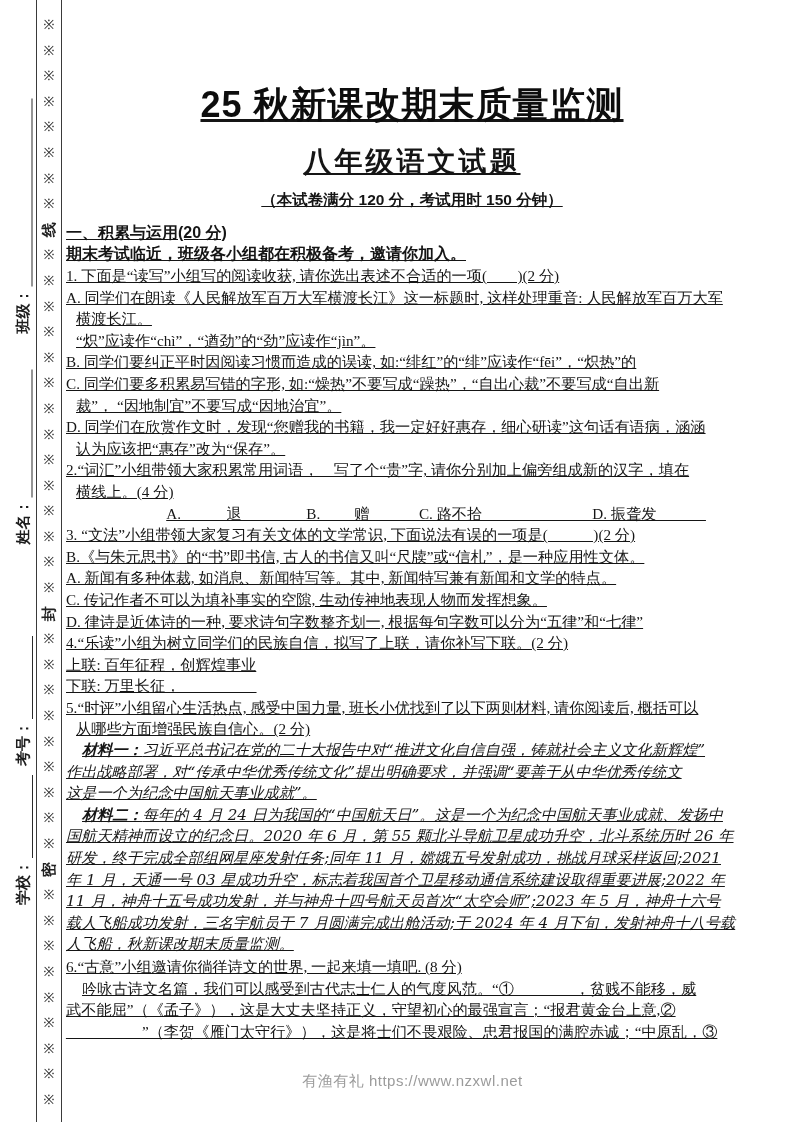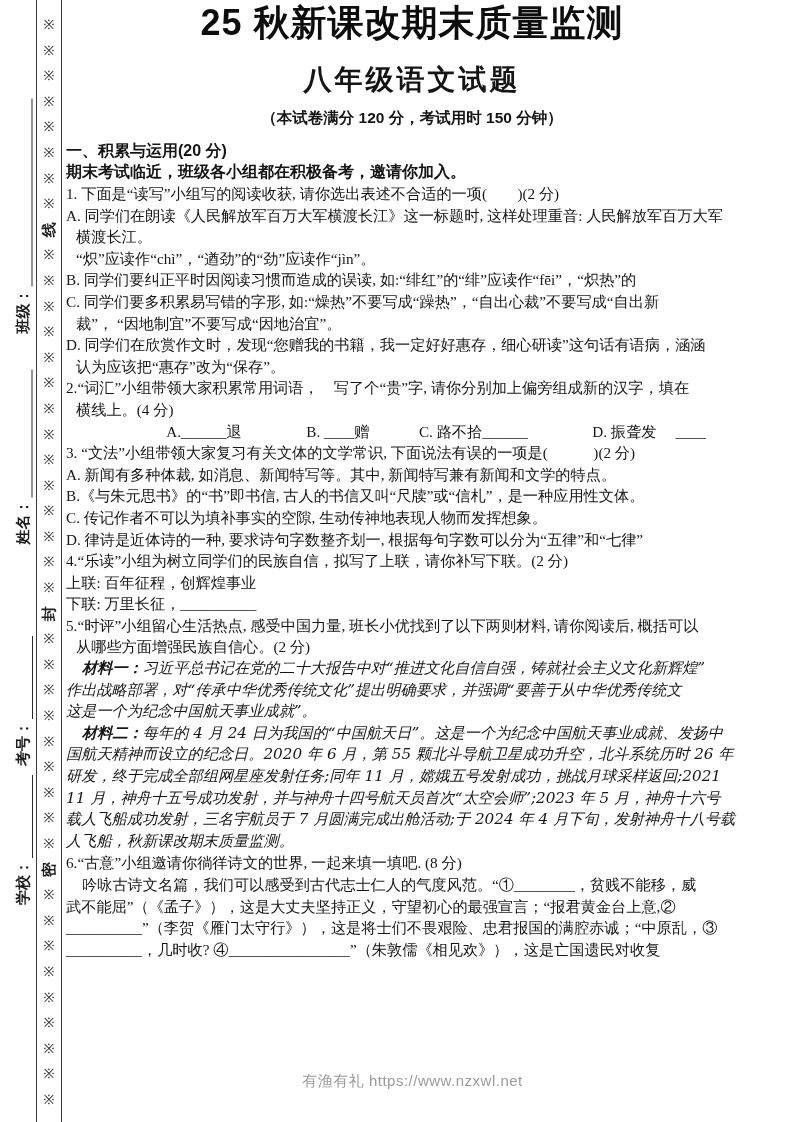--- a/index.html
+++ b/index.html
@@ -42,20 +42,22 @@
   .field-label{flex:0 0 auto;line-height:20px;}
   .field-blank{flex:1 1 auto;border-bottom:1.5px solid #2a2a2a;height:17px;margin-left:2px;}
   .field1{width:235px;left:-96px;top:205px;}
   .field2{width:175px;left:-66px;top:446px;}
   .field3{width:130px;left:-43px;top:690px;}
   .field4{width:130px;left:-43px;top:829px;}
 
   
   .content{
     position:absolute;left:66px;top:0;width:692px;
+    padding-top:82px;
+    text-decoration:underline;
   }
   .title{
     text-align:center;
     font-family:"Liberation Sans","DejaVu Sans",sans-serif;
     font-weight:bold;font-size:36px;line-height:45px;letter-spacing:1px;
     color:#0d0d0d;
   }
   .subtitle{
     text-align:center;margin-top:18px;
     font-family:"Liberation Serif","DejaVu Serif",serif;
@@ -181,41 +183,41 @@
         <div class="line cont">“炽”应读作“chì”，“遒劲”的“劲”应读作“jìn”。</div>
         <div class="line">B. 同学们要纠正平时因阅读习惯而造成的误读, 如:“绯红”的“绯”应读作“fēi”，“炽热”的</div>
         <div class="line">C. 同学们要多积累易写错的字形, 如:“燥热”不要写成“躁热”，“自出心裁”不要写成“自出新</div>
         <div class="line cont">裁”， “因地制宜”不要写成“因地治宜”。</div>
         <div class="line">D. 同学们在欣赏作文时，发现“您赠我的书籍，我一定好好惠存，细心研读”这句话有语病，涵涵</div>
         <div class="line cont">认为应该把“惠存”改为“保存”。</div>
         <div class="line">2.“词汇”小组带领大家积累常用词语，　写了个“贵”字, 请你分别加上偏旁组成新的汉字，填在</div>
         <div class="line cont">横线上。(4 分)</div>
         <div class="line opts">A.______退　　　　 B. ____赠　　　 C. 路不拾______　　　　 D. 振聋发　 ____</div>
         <div class="line">3. “文法”小组带领大家复习有关文体的文学常识, 下面说法有误的一项是(　　　)(2 分)</div>
+        <div class="line">B.《与朱元思书》的“书”即书信, 古人的书信又叫“尺牍”或“信札”，是一种应用性文体。</div>
         <div class="line">A. 新闻有多种体裁, 如消息、新闻特写等。其中, 新闻特写兼有新闻和文学的特点。</div>
-        <div class="line">B.《与朱元思书》的“书”即书信, 古人的书信又叫“尺牍”或“信札”，是一种应用性文体。</div>
         <div class="line">C. 传记作者不可以为填补事实的空隙, 生动传神地表现人物而发挥想象。</div>
         <div class="line">D. 律诗是近体诗的一种, 要求诗句字数整齐划一, 根据每句字数可以分为“五律”和“七律”</div>
         <div class="line">4.“乐读”小组为树立同学们的民族自信，拟写了上联，请你补写下联。(2 分)</div>
         <div class="line">上联: 百年征程，创辉煌事业</div>
         <div class="line">下联: 万里长征，__________</div>
         <div class="line">5.“时评”小组留心生活热点, 感受中国力量, 班长小优找到了以下两则材料, 请你阅读后, 概括可以</div>
         <div class="line cont">从哪些方面增强民族自信心。(2 分)</div>
         <div class="line kai first"><span class="mat-label">材料一：</span>习近平总书记在党的二十大报告中对“推进文化自信自强，铸就社会主义文化新辉煌”</div>
         <div class="line kai">作出战略部署，对“传承中华优秀传统文化”提出明确要求，并强调“要善于从中华优秀传统文</div>
         <div class="line kai">这是一个为纪念中国航天事业成就”。</div>
         <div class="line kai first"><span class="mat-label">材料二：</span>每年的 4 月 24 日为我国的“中国航天日”。这是一个为纪念中国航天事业成就、发扬中</div>
         <div class="line kai">国航天精神而设立的纪念日。2020 年 6 月，第 55 颗北斗导航卫星成功升空，北斗系统历时 26 年</div>
         <div class="line kai">研发，终于完成全部组网星座发射任务;同年 11 月，嫦娥五号发射成功，挑战月球采样返回;2021</div>
+        <div class="line kai">年 1 月，天通一号 03 星成功升空，标志着我国首个卫星移动通信系统建设取得重要进展;2022 年</div>
         <div class="line kai">11 月，神舟十五号成功发射，并与神舟十四号航天员首次“太空会师”;2023 年 5 月，神舟十六号</div>
         <div class="line kai">载人飞船成功发射，三名宇航员于 7 月圆满完成出舱活动;于 2024 年 4 月下旬，发射神舟十八号载</div>
         <div class="line kai">人飞船，秋新课改期末质量监测。</div>
         <div class="line">6.“古意”小组邀请你徜徉诗文的世界, 一起来填一填吧. (8 分)</div>
         <div class="line ind">吟咏古诗文名篇，我们可以感受到古代志士仁人的气度风范。“①________，贫贱不能移，威</div>
         <div class="line">武不能屈”（《孟子》），这是大丈夫坚持正义，守望初心的最强宣言；“报君黄金台上意,②</div>
         <div class="line">__________”（李贺《雁门太守行》），这是将士们不畏艰险、忠君报国的满腔赤诚；“中原乱，③</div>
-        <div class="line">__________，几时收? ④________________”（朱敦儒《相见欢》），这是亡国遗民对收复</div>
       </div>
   </div>
 
   <div class="footer">有渔有礼 https://www.nzxwl.net</div>
 
 </div>
 
 </body></html>

